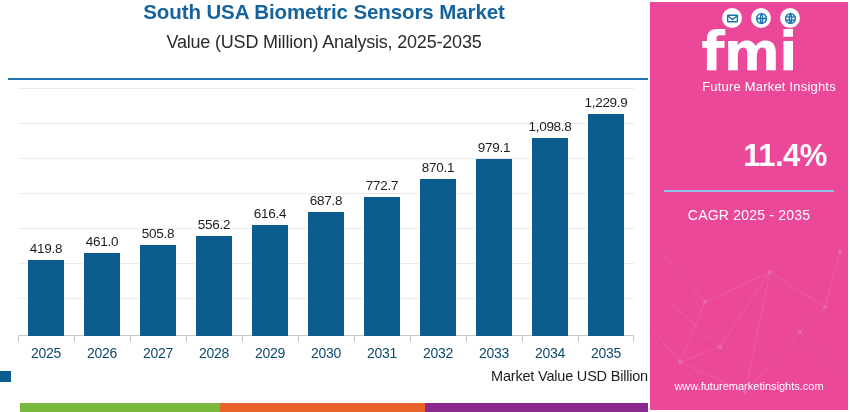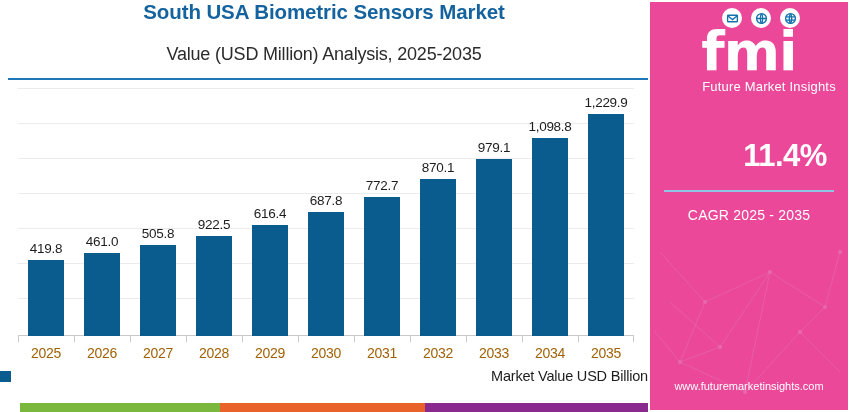--- a/index.html
+++ b/index.html
@@ -34,21 +34,21 @@
   }
   #chart-title {
     margin: 0;
     padding-top: 0;
     font-size: 20.5px;
     font-weight: bold;
     color: #15639e;
     letter-spacing: -0.1px;
   }
   #chart-subtitle {
-    margin: 12px;
+    margin: 0;
     padding-top: 8px;
     font-size: 18px;
     font-weight: normal;
     color: #2b2b2b;
     letter-spacing: -0.2px;
   }
   #header-rule {
     position: absolute;
     left: 8px;
     top: 78px;
@@ -117,21 +117,21 @@
     top: 336px;
     width: 616px;
     height: 28px;
     display: flex;
   }
   .xtick-slot {
     position: relative;
     flex: 1 1 0;
     text-align: center;
     font-size: 14px;
-    color: #a16207;
+    color: #0c4a6e;
     padding-top: 9px;
     letter-spacing: -0.3px;
     box-sizing: border-box;
   }
   .xtick-slot::before {
     content: "";
     position: absolute;
     left: 0;
     top: 0;
     width: 1px;
@@ -308,21 +308,21 @@
           </div>
           <div class="bar-slot">
             <div class="bar-value">461.0</div>
             <div class="bar-rect" style="background: rgb(11, 92, 142); height: 83.2116px;"></div>
           </div>
           <div class="bar-slot">
             <div class="bar-value">505.8</div>
             <div class="bar-rect" style="background: rgb(11, 92, 142); height: 91.2982px;"></div>
           </div>
           <div class="bar-slot">
-            <div class="bar-value">922.5</div>
+            <div class="bar-value">556.2</div>
             <div class="bar-rect" style="background: rgb(11, 92, 142); height: 100.395px;"></div>
           </div>
           <div class="bar-slot">
             <div class="bar-value">616.4</div>
             <div class="bar-rect" style="background: rgb(11, 92, 142); height: 111.262px;"></div>
           </div>
           <div class="bar-slot">
             <div class="bar-value">687.8</div>
             <div class="bar-rect" style="background: rgb(11, 92, 142); height: 124.15px;"></div>
           </div>

